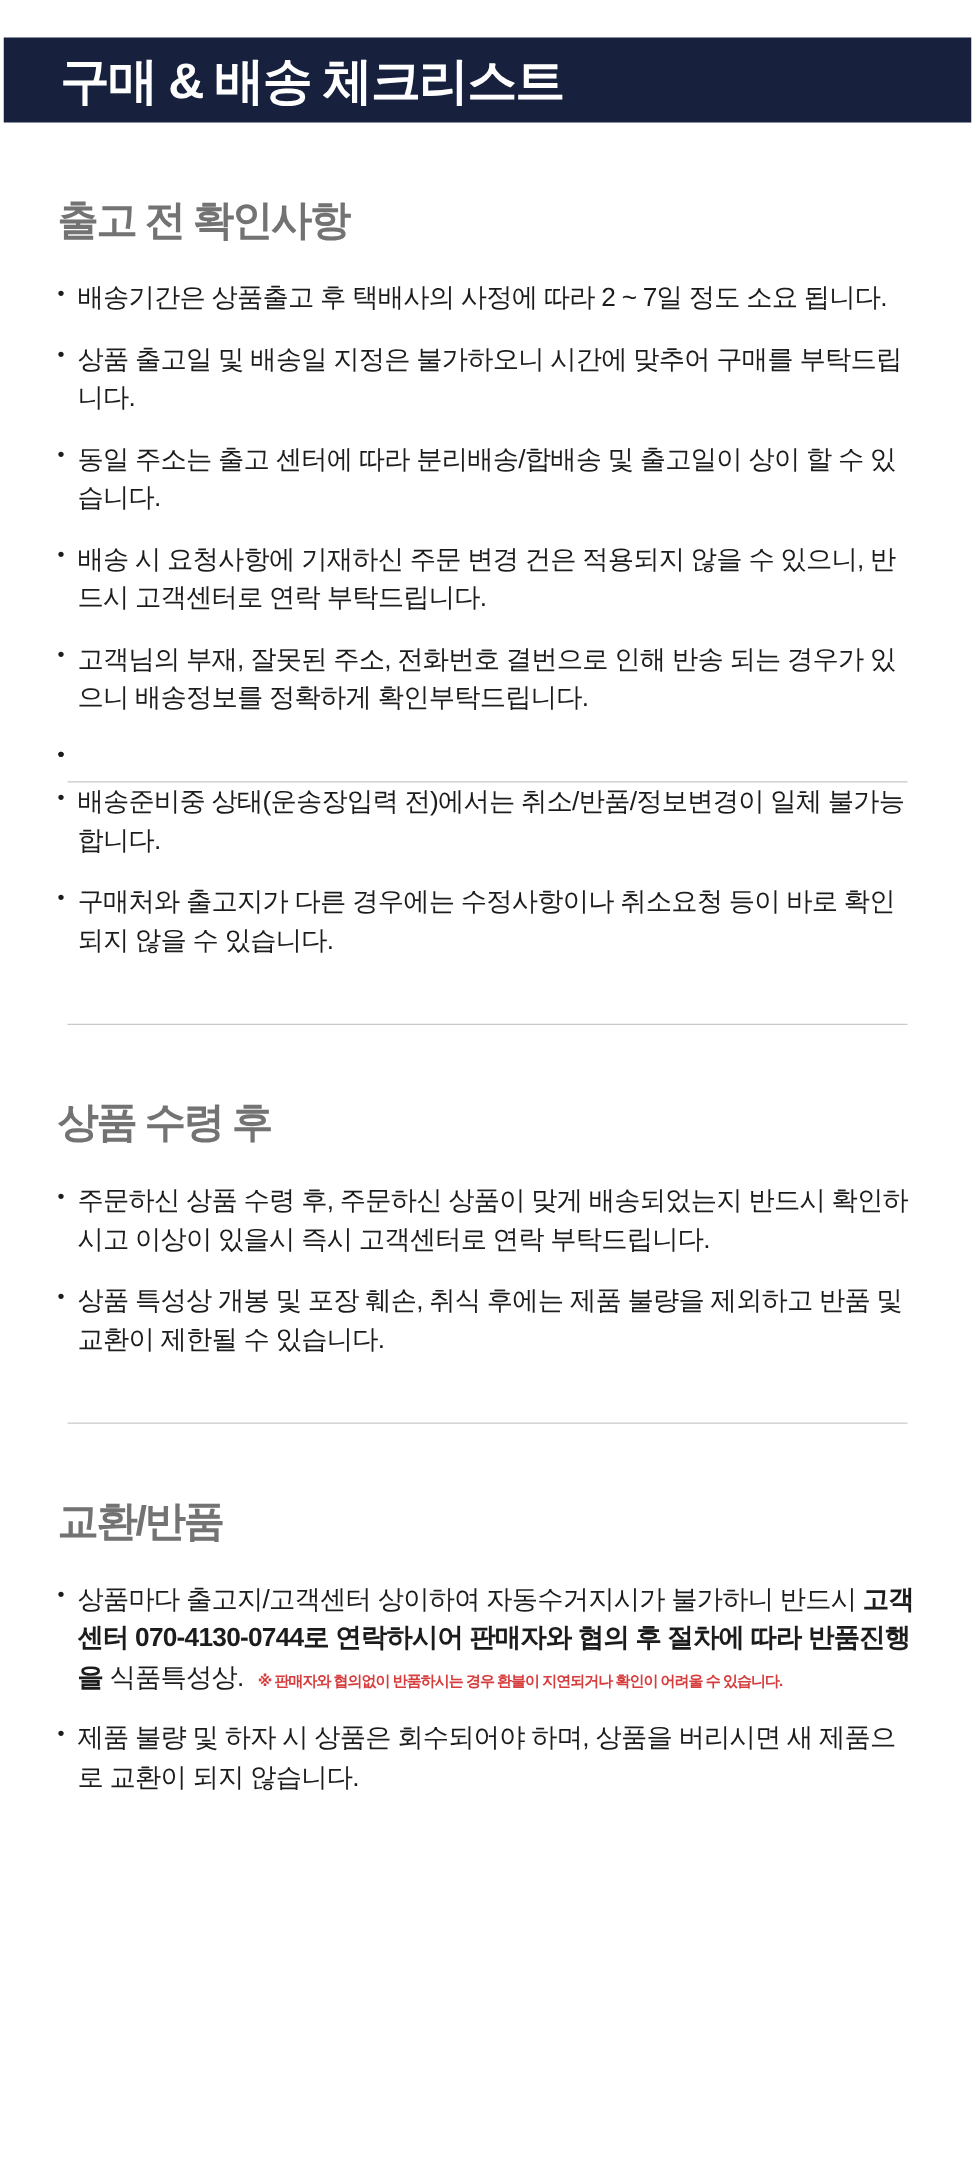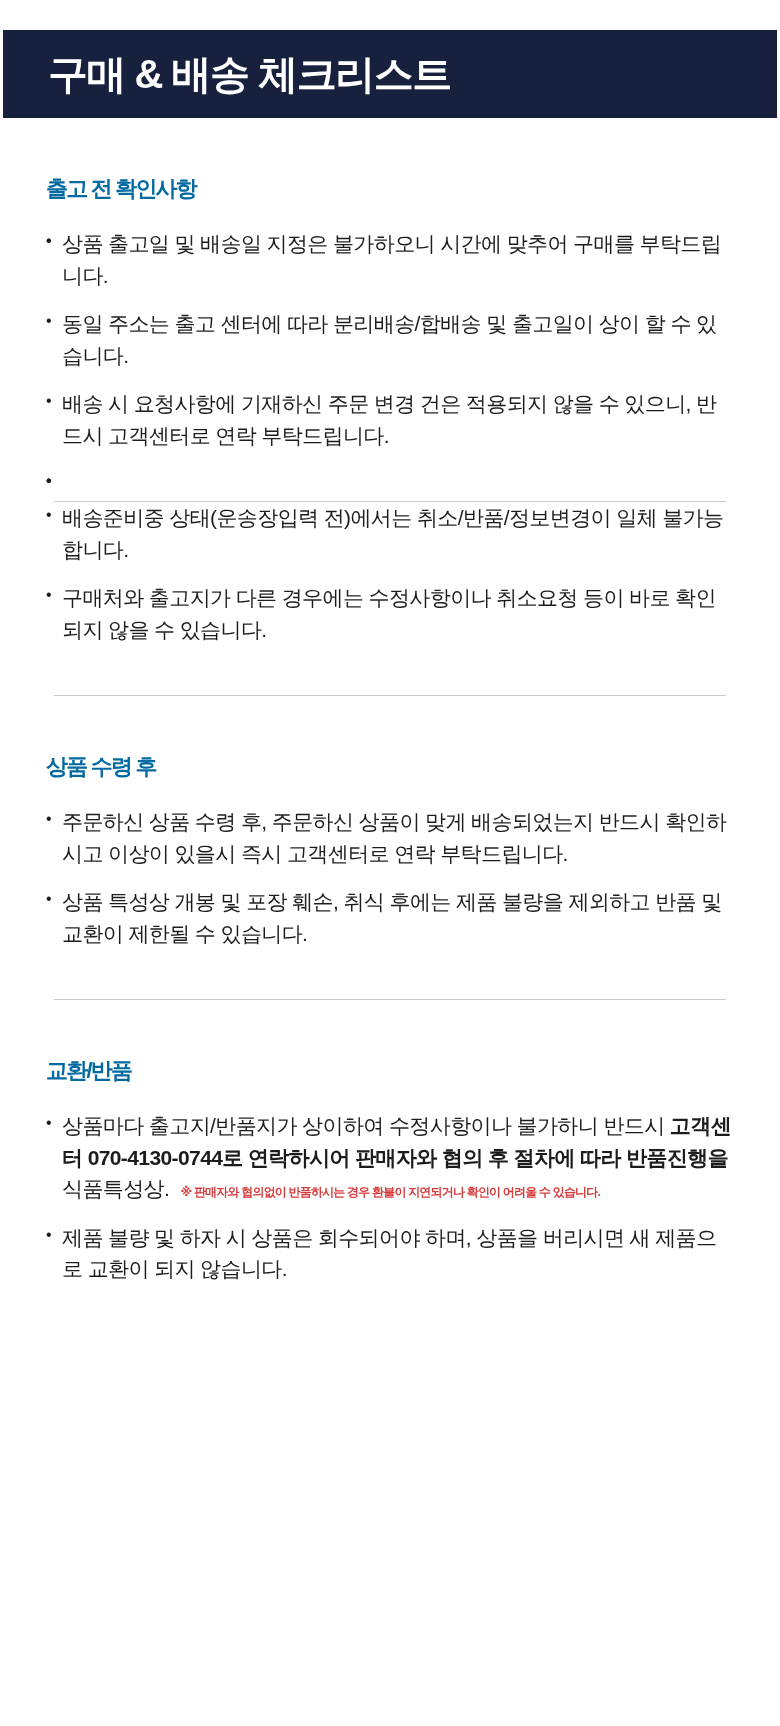--- a/index.html
+++ b/index.html
@@ -6,41 +6,41 @@
   body {
     width: 780px;
     min-height: 1726px;
     background: #ffffff;
     font-family: "Liberation Sans", "DejaVu Sans", sans-serif;
     color: #1c1c1c;
     -webkit-font-smoothing: antialiased;
   }
   .banner {
     margin: 30px 3px 0 3px;
-    height: 88px;
+    height: 68px;
     background: #17213e;
     display: flex;
     align-items: center;
     padding-left: 45px;
     box-sizing: border-box;
   }
   .banner h1 {
     margin: 0;
     color: #ffffff;
     font-size: 40px;
     font-weight: 800;
     letter-spacing: -1.5px;
   }
   .content { padding: 0 46px; }
   .section { padding-top: 0; }
   .section h2 {
     margin: 56px 0 24px 0;
-    font-size: 22px;
+    font-size: 33px;
     font-weight: 900;
-    color: #0369a1;
+    color: #737373;
     letter-spacing: -1.8px;
   }
   ul.bullets {
     list-style: none;
     margin: 0;
     padding: 0;
   }
   ul.bullets li {
     position: relative;
     padding-left: 16px;
@@ -79,35 +79,37 @@
   <h1>구매 &amp; 배송 체크리스트</h1>
 </header>
 
 <main class="content">
 
   <section class="section">
     <h2>출고 전 확인사항</h2>
     <ul class="bullets">
       <li>
         <span class="dot">•</span>
+        <span>배송기간은 상품출고 후 택배사의 사정에 따라 2 ~ 7일 정도 소요 됩니다.</span>
       </li>
       <li>
         <span class="dot">•</span>
         <span>상품 출고일 및 배송일 지정은 불가하오니 시간에 맞추어 구매를 부탁드립니다.</span>
       </li>
       <li>
         <span class="dot">•</span>
         <span>동일 주소는 출고 센터에 따라 분리배송/합배송 및 출고일이 상이 할 수 있습니다.</span>
       </li>
       <li>
         <span class="dot">•</span>
         <span>배송 시 요청사항에 기재하신 주문 변경 건은 적용되지 않을 수 있으니, 반드시 고객센터로 연락 부탁드립니다.</span>
       </li>
       <li>
         <span class="dot">•</span>
+        <span>고객님의 부재, 잘못된 주소, 전화번호 결번으로 인해 반송 되는 경우가 있으니 배송정보를 정확하게 확인부탁드립니다.</span>
       </li>
       <li>
         <span class="dot">•</span>
       </li>
       <li>
         <span class="dot">•</span>
       </li>
     </ul>
   </section>
 
@@ -142,21 +144,21 @@
     </ul>
   </section>
 
   <hr class="divider">
 
   <section class="section">
     <h2>교환/반품</h2>
     <ul class="bullets">
       <li>
         <span class="dot">•</span>
-        <span>상품마다 출고지/반품지가 상이하여 수정사항이나 불가하니 반드시 </span><span class="seg-bold">고객센터 070-4130-0744로 연락하시어 판매자와 협의 후 절차에 따라 반품진행을</span><span> 식품특성상.</span>
+        <span>상품마다 출고지/고객센터 상이하여 자동수거지시가 불가하니 반드시 </span><span class="seg-bold">고객센터 070-4130-0744로 연락하시어 판매자와 협의 후 절차에 따라 반품진행을</span><span> 식품특성상.</span>
         <span class="note-red">※ 판매자와 협의없이 반품하시는 경우 환불이 지연되거나 확인이 어려울 수 있습니다.</span>
       </li>
       <li>
         <span class="dot">•</span>
         <span>제품 불량 및 하자 시 상품은 회수되어야 하며, 상품을 버리시면 새 제품으로 교환이 되지 않습니다.</span>
       </li>
 
     </ul>
   </section>
 

